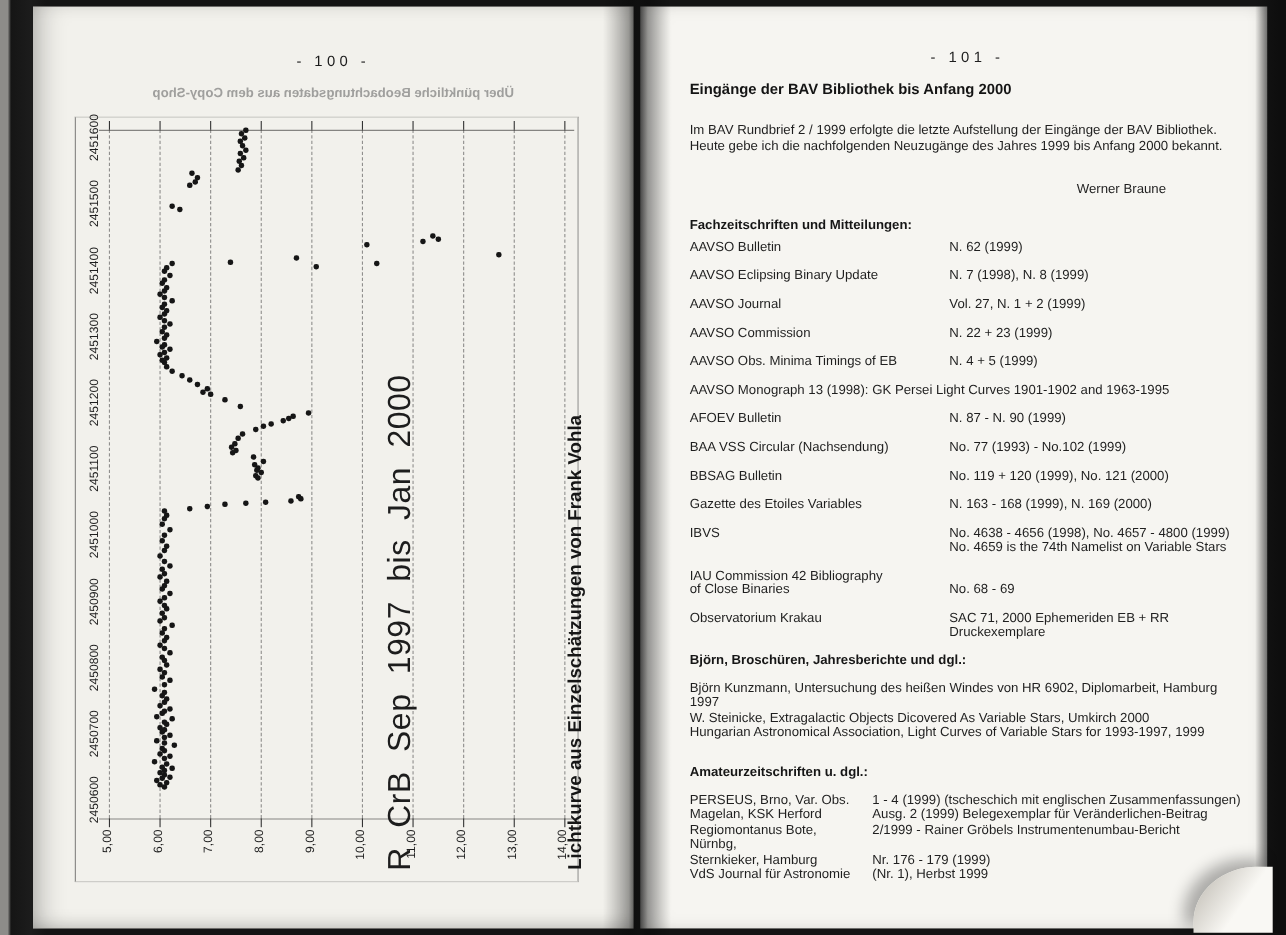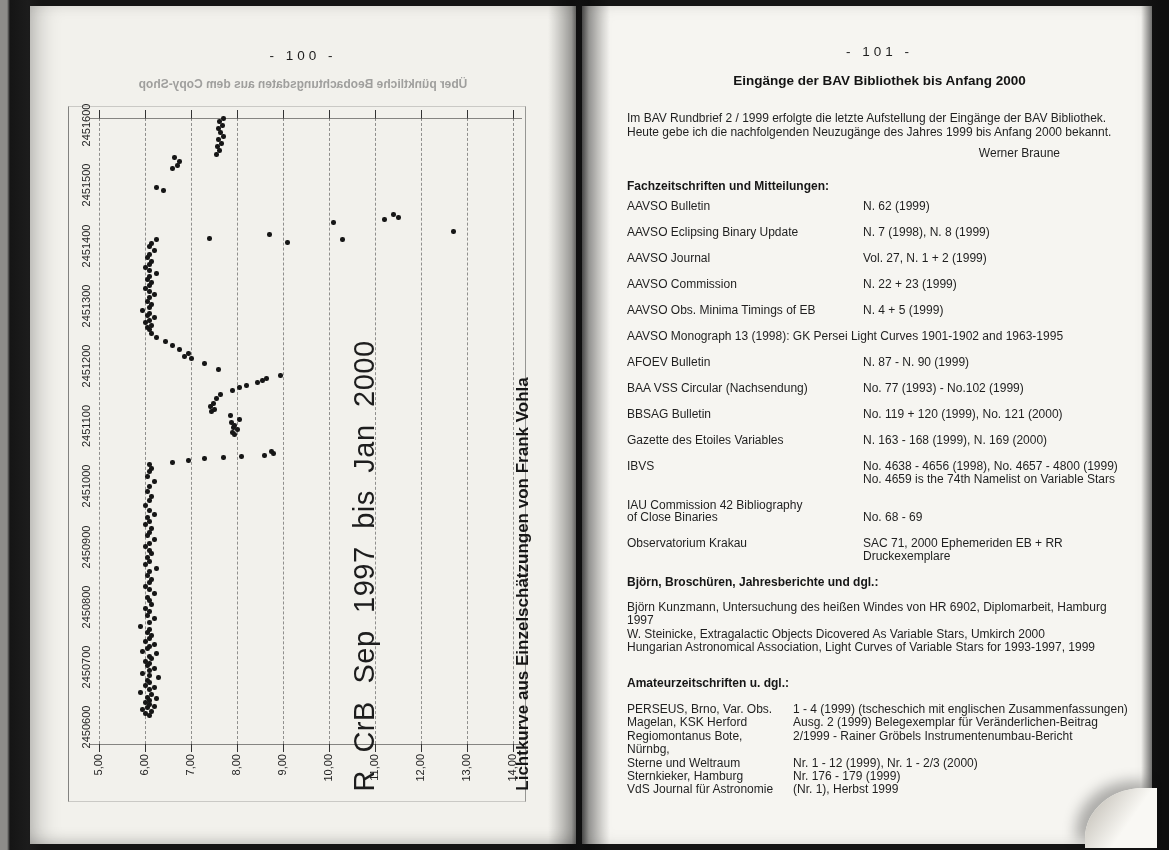--- a/index.html
+++ b/index.html
@@ -50,22 +50,22 @@
   .jd-label{left:50px;font-size:11px;color:#1f1f1f;transform:translateY(-50%) rotate(180deg);}
   .pt{position:absolute;width:5px;height:5px;background:#161616;border-radius:45%;}
   #chart-title{left:318px;top:560px;transform:translateY(-50%) rotate(180deg);
     font-size:29px;color:#1d1d1d;word-spacing:9px;letter-spacing:.5px;}
   #chart-attribution{left:483px;top:578px;transform:translateY(-50%) rotate(180deg);
     font-size:17px;font-weight:bold;color:#161616;}
 
   
   .content{position:absolute;left:45px;top:40px;width:505px;font-size:12px;line-height:12.5px;color:#1f1f1f;}
   .content .pnum{text-align:center;font-size:13.5px;letter-spacing:4px;margin-bottom:16px;}
-  .art-title{text-align:center;font-weight:bold;font-size:13.5px;margin-bottom:24px;color:#141414;}
-  .intro{line-height:14px;margin-bottom:8px;width:492px;}
+  .art-title{text-align:left;font-weight:bold;font-size:13.5px;margin-bottom:24px;color:#141414;}
+  .intro{line-height:14px;margin-bottom:26px;width:492px;}
   .sig{text-align:right;padding-right:72px;margin-bottom:20px;}
   .sechead{font-weight:bold;margin-bottom:8px;color:#161616;}
   .sechead.mt1{margin-top:14px;} .sechead.mt2{margin-top:22px;}
   .row{display:flex;margin-bottom:13.5px;}
   .row .lbl{width:230px;flex:none;padding-right:6px;}
   .row .val{flex:1;}
   .row.wide{display:block;}
   .row.align-end{align-items:flex-end;}
   .books{margin-top:12px;margin-bottom:10px;}
   .books div{line-height:13.5px;}
@@ -424,24 +424,20 @@
       </div>
       <div class="row">
         <span class="lbl">Magelan, KSK Herford</span>
         <span class="val">Ausg. 2 (1999) Belegexemplar für Veränderlichen-Beitrag</span>
       </div>
       <div class="row">
         <span class="lbl">Regiomontanus Bote, Nürnbg,</span>
         <span class="val">2/1999 - Rainer Gröbels Instrumentenumbau-Bericht</span>
       </div>
       <div class="row">
-        <span class="lbl">Sterne und Weltraum</span>
-        <span class="val">Nr. 1 - 12 (1999), Nr. 1 - 2/3 (2000)</span>
-      </div>
-      <div class="row">
         <span class="lbl">Sternkieker, Hamburg</span>
         <span class="val">Nr. 176 - 179 (1999)</span>
       </div>
       <div class="row">
         <span class="lbl">VdS Journal für Astronomie</span>
         <span class="val">(Nr. 1), Herbst 1999</span>
       </div>
     </div>
   </div>
 <div class="bleed" style="top: 58px; left: 60px; width: 430px; opacity: 0.1; background-position: 46px 0px;"></div>

